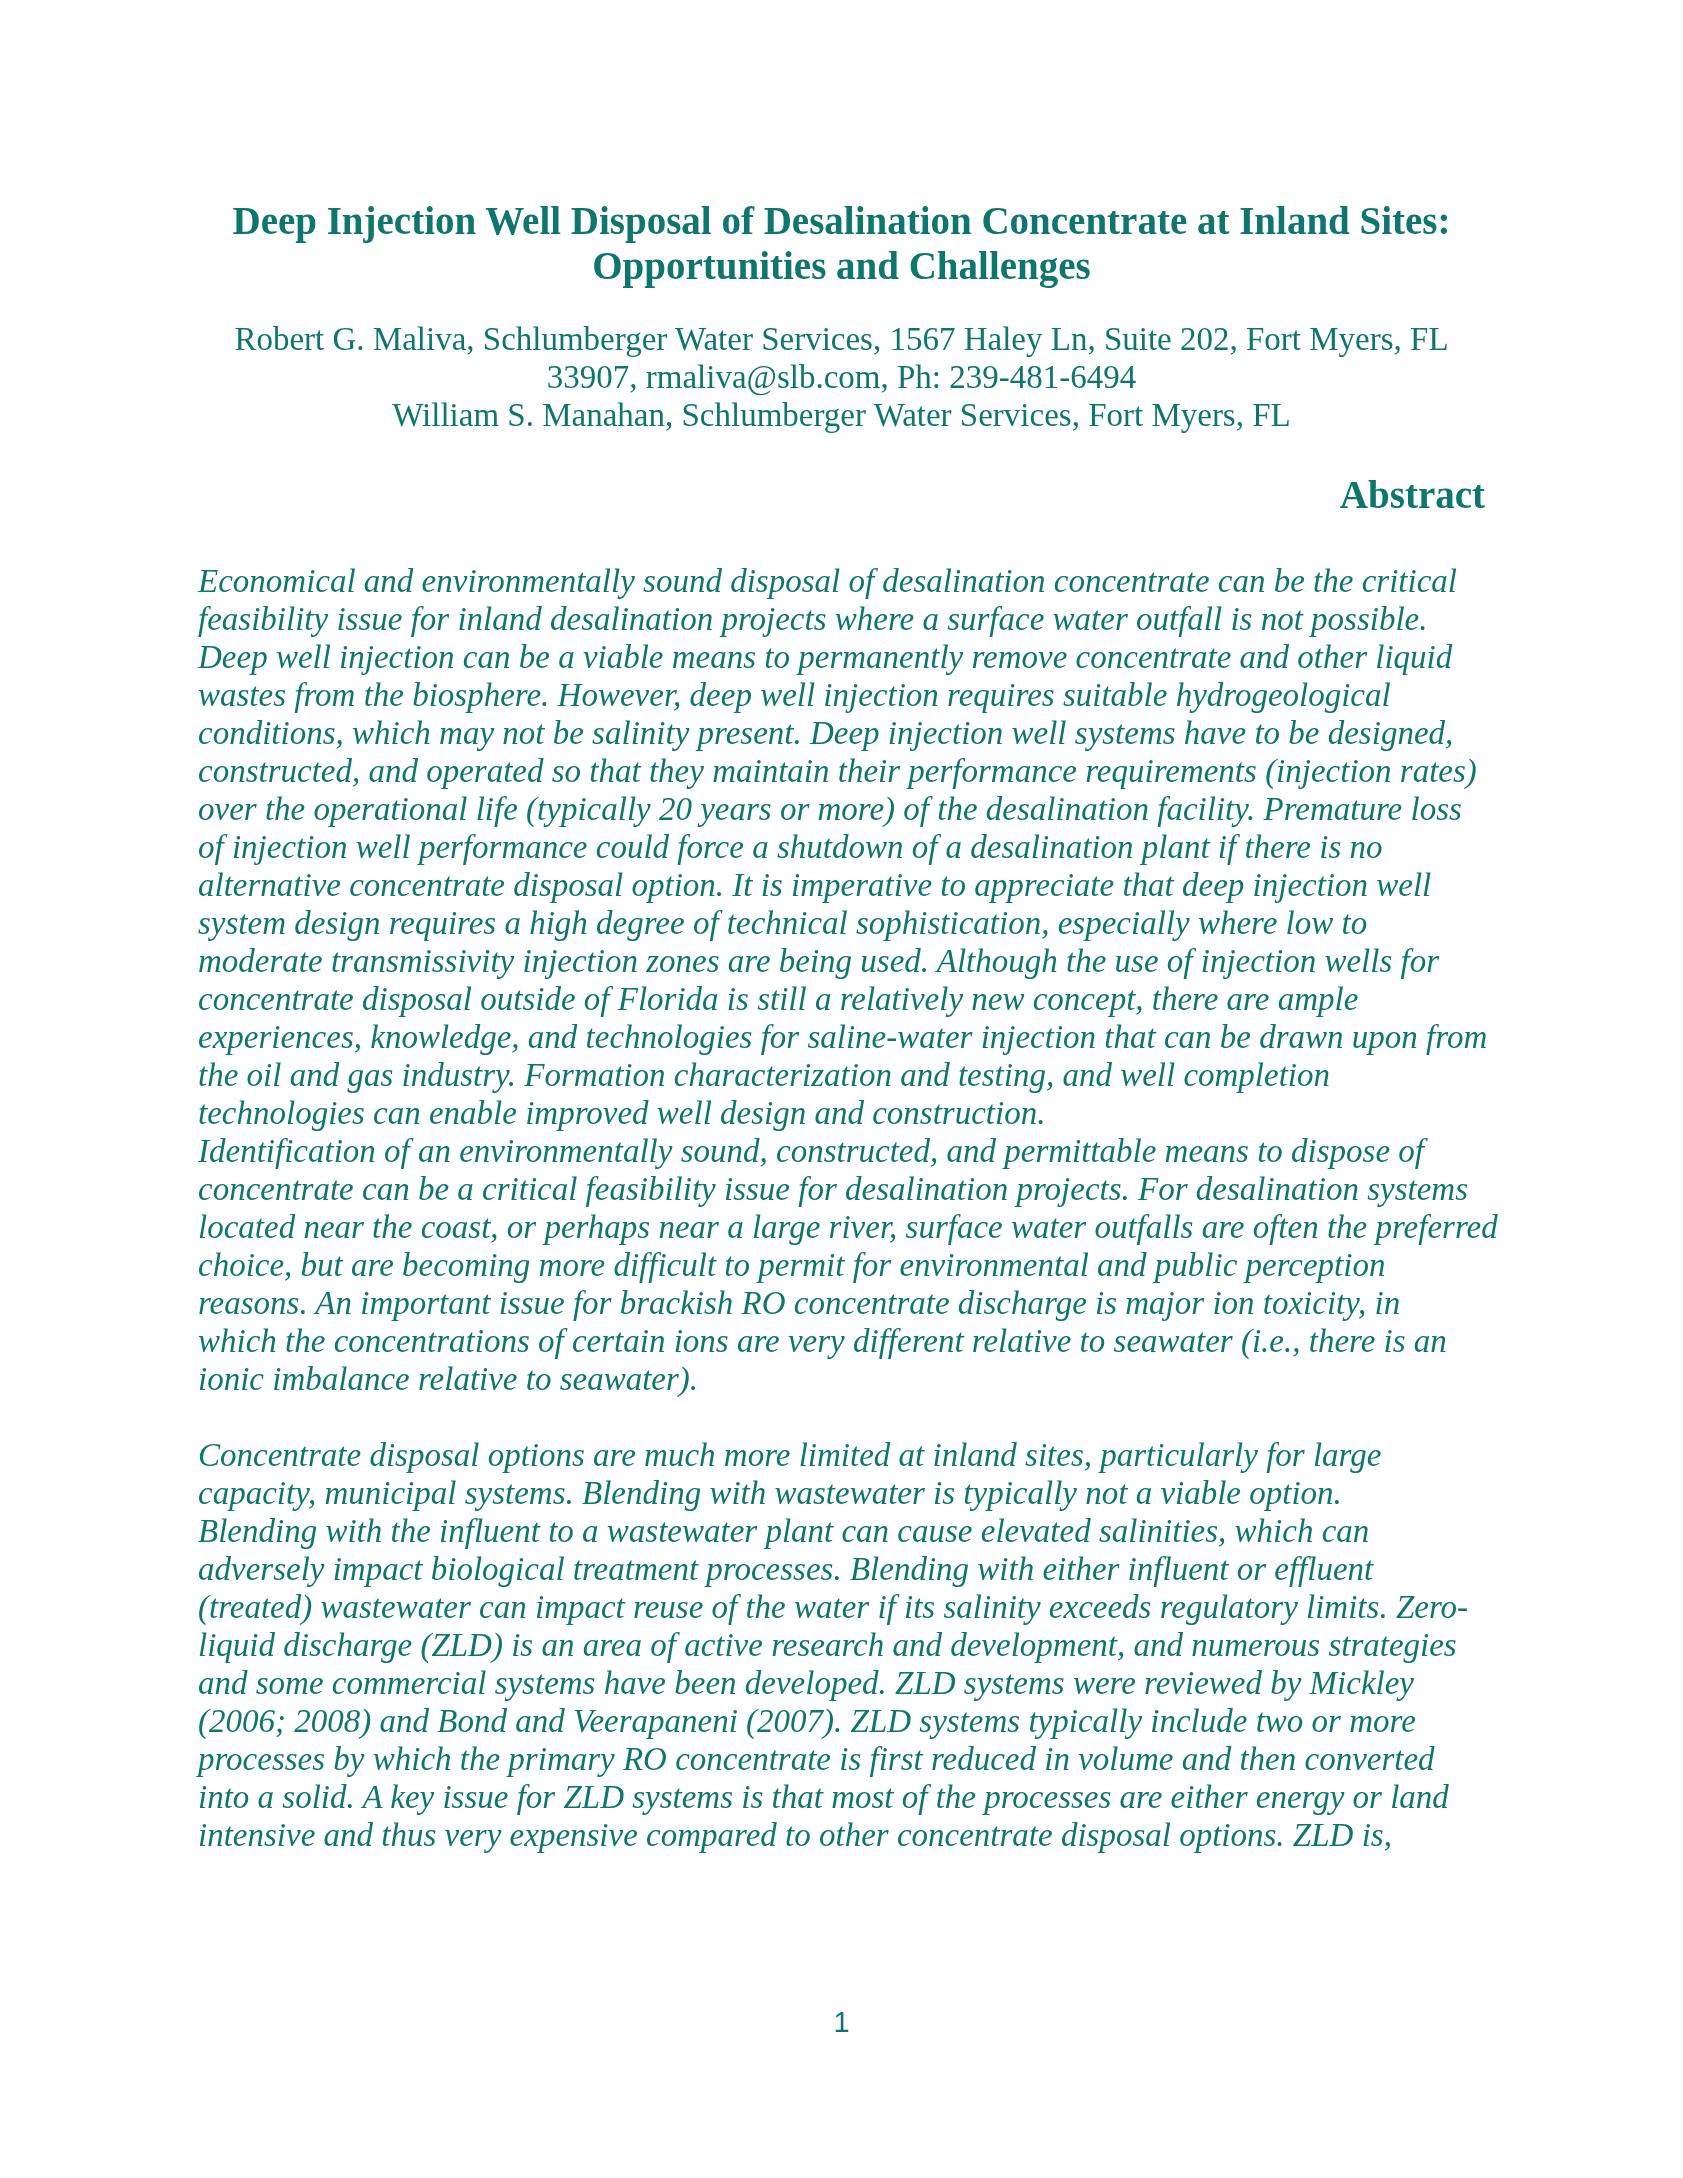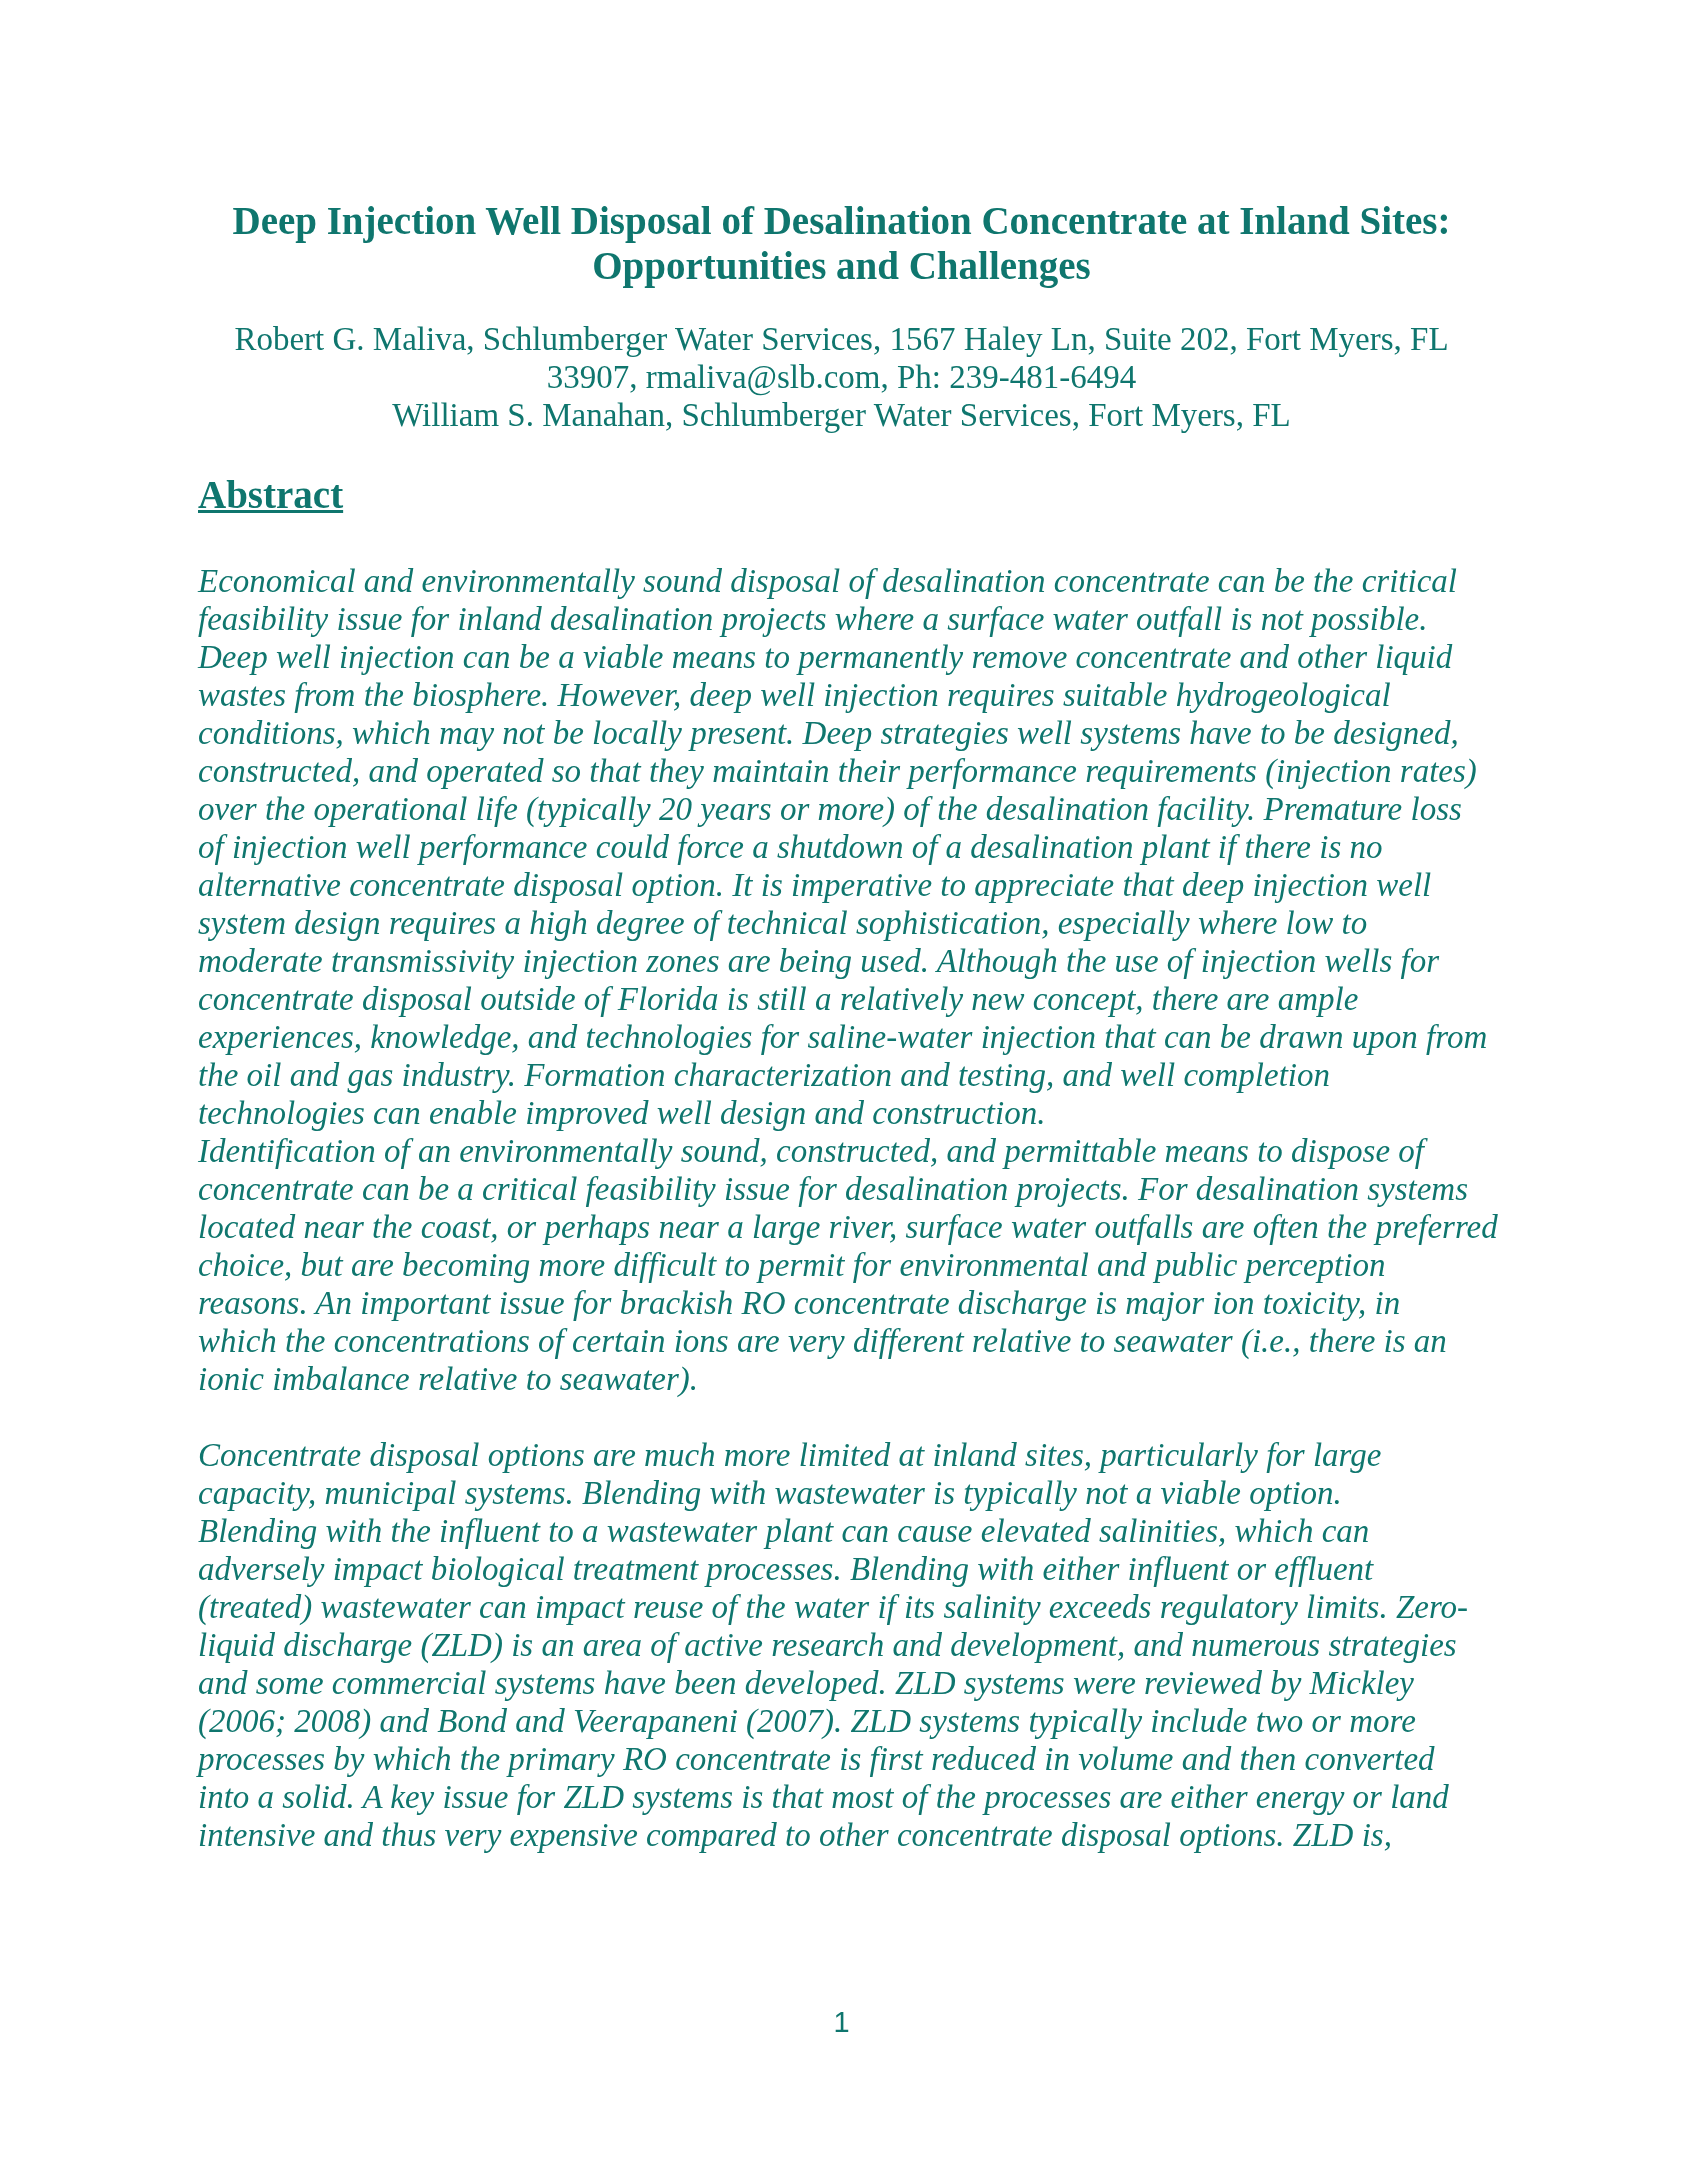--- a/index.html
+++ b/index.html
@@ -34,23 +34,22 @@
   .authors {
     margin-top: 32px;
     text-align: center;
     line-height: 38px;
   }
 
   .section-heading {
     margin: 38px 0 45px 0;
     font-size: 39px;
     font-weight: bold;
-    text-align: left;
+    text-align: right;
     line-height: 45px;
-    text-decoration: underline;
   }
 
   .para { line-height: 38px; }
   .para + .para { margin-top: 38px; }
   .para .line { white-space: nowrap; font-style: italic; }
 
   .footer {
     position: absolute;
     left: 0;
     right: 0;
@@ -78,21 +77,21 @@
       <div>William S. Manahan, Schlumberger Water Services, Fort Myers, FL</div>
     </div>
 
     <div>
       <h2 class="section-heading">Abstract</h2>
       <div class="para">
           <div class="line">Economical and environmentally sound disposal of desalination concentrate can be the critical</div>
           <div class="line">feasibility issue for inland desalination projects where a surface water outfall is not possible.</div>
           <div class="line">Deep well injection can be a viable means to permanently remove concentrate and other liquid</div>
           <div class="line">wastes from the biosphere.  However, deep well injection requires suitable hydrogeological</div>
-          <div class="line">conditions, which may not be locally present.  Deep strategies well systems have to be designed,</div>
+          <div class="line">conditions, which may not be salinity present.  Deep injection well systems have to be designed,</div>
           <div class="line">constructed, and operated so that they maintain their performance requirements (injection rates)</div>
           <div class="line">over the operational life (typically 20 years or more) of the desalination facility.  Premature loss</div>
           <div class="line">of injection well performance could force a shutdown of a desalination plant if there is no</div>
           <div class="line">alternative concentrate disposal option.  It is imperative to appreciate that deep injection well</div>
           <div class="line">system design requires a high degree of technical sophistication, especially where low to</div>
           <div class="line">moderate transmissivity injection zones are being used.  Although the use of injection wells for</div>
           <div class="line">concentrate disposal outside of Florida is still a relatively new concept, there are ample</div>
           <div class="line">experiences, knowledge, and technologies for saline-water injection that can be drawn upon from</div>
           <div class="line">the oil and gas industry. Formation characterization and testing, and well completion</div>
           <div class="line">technologies can enable improved well design and construction.</div>

